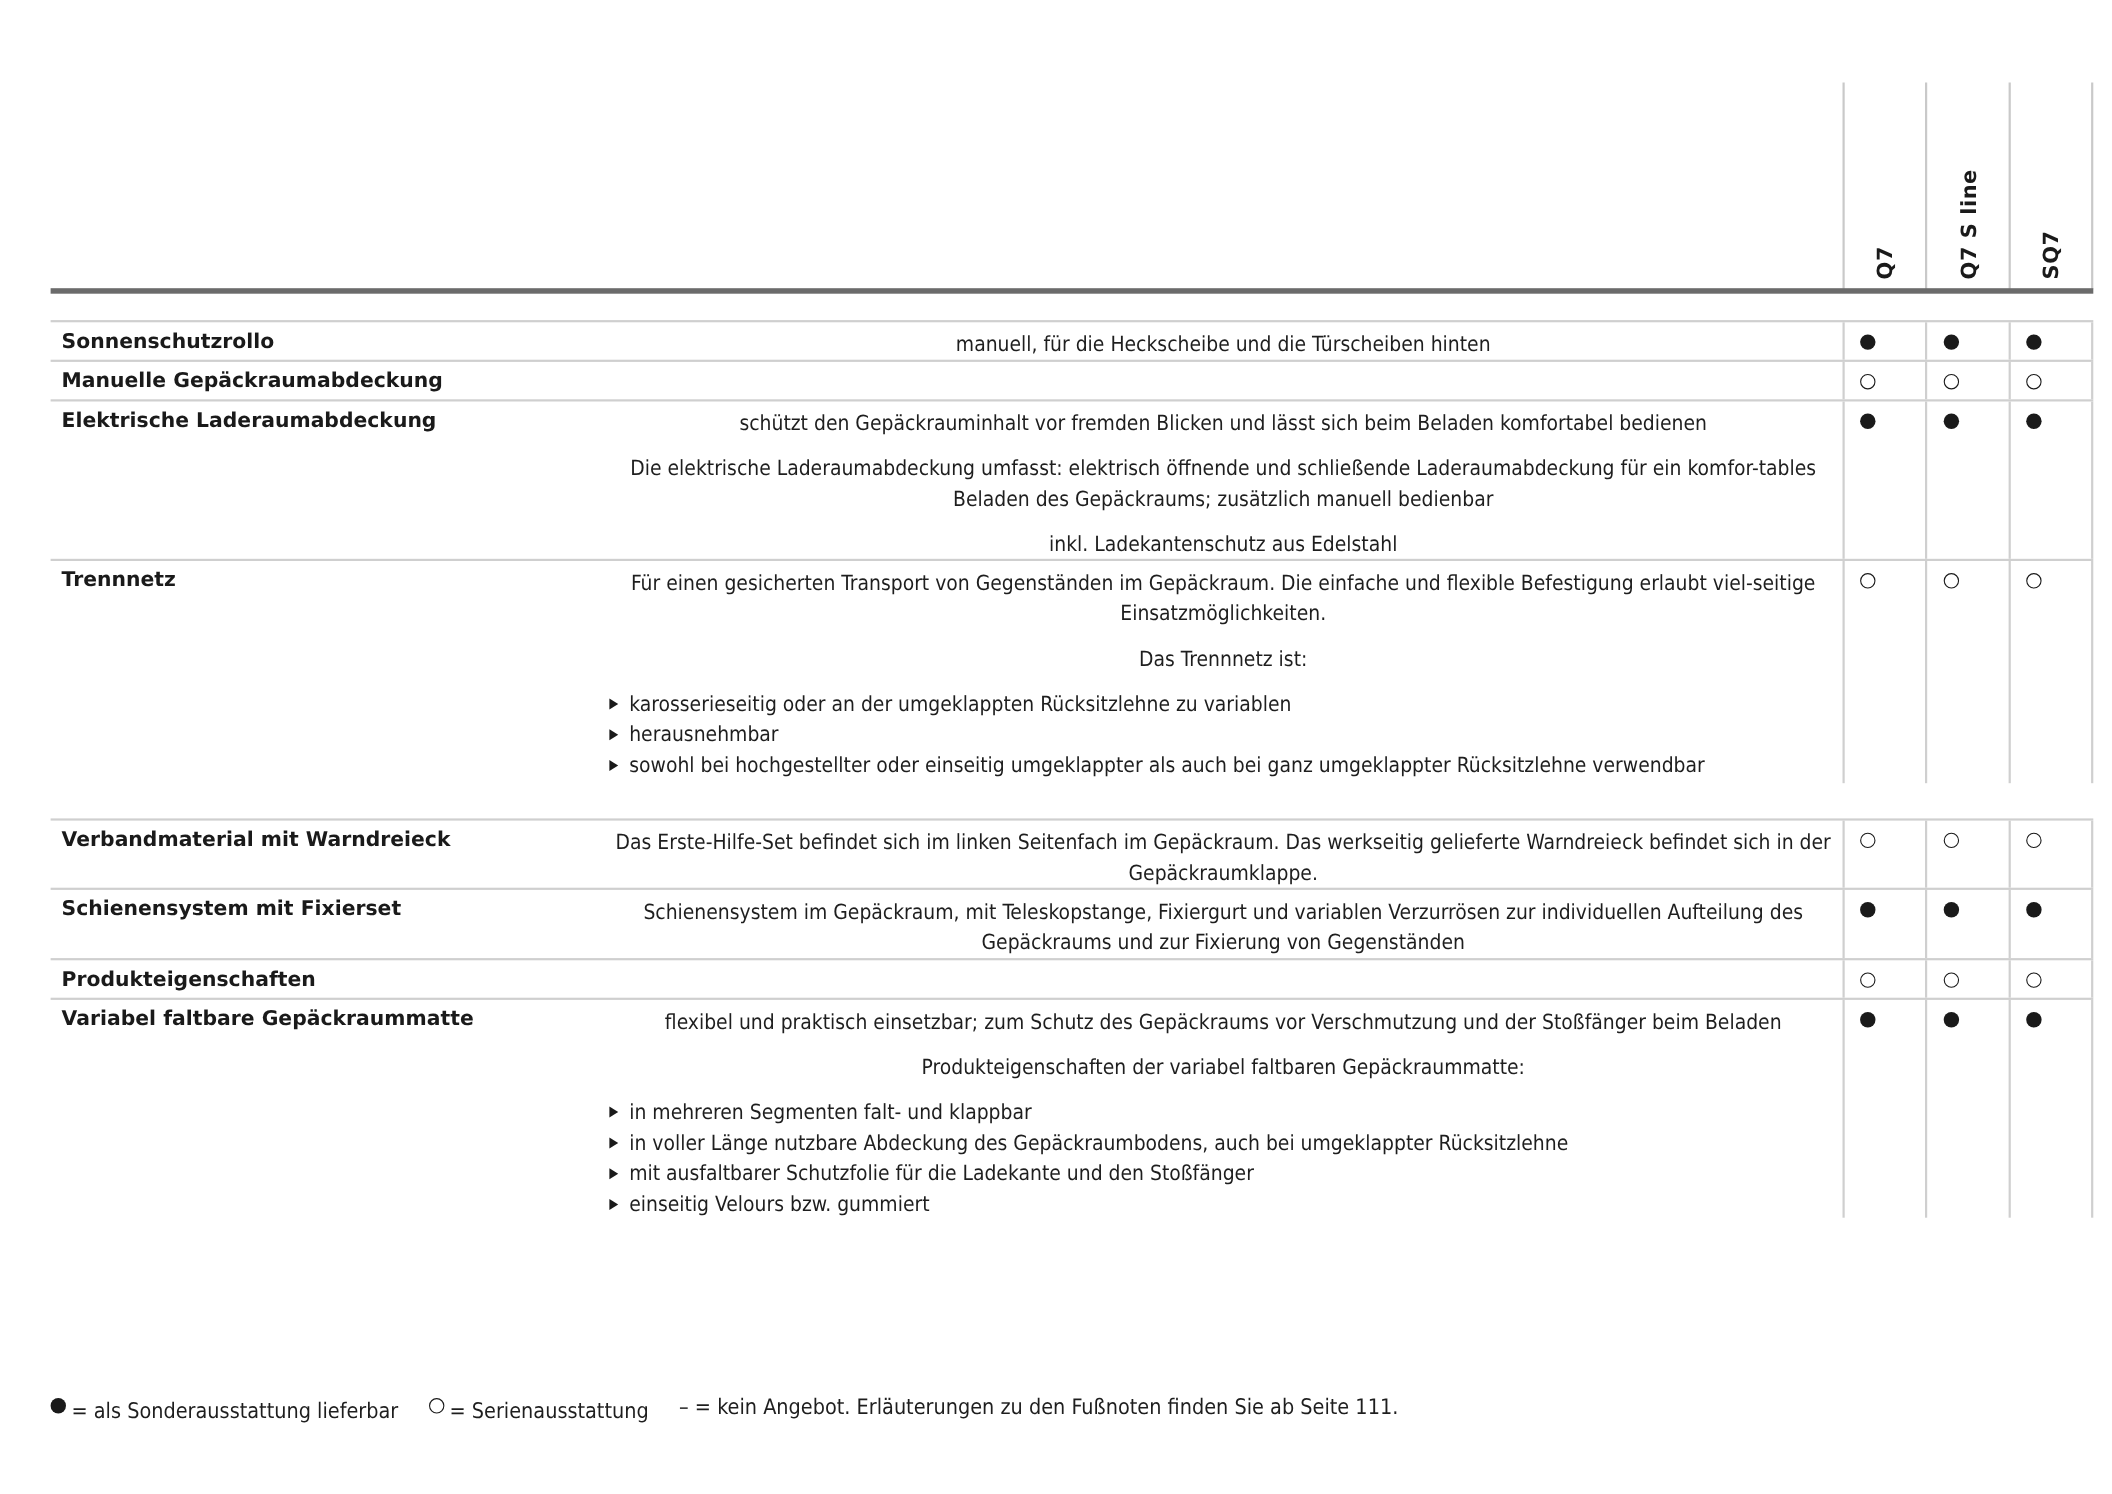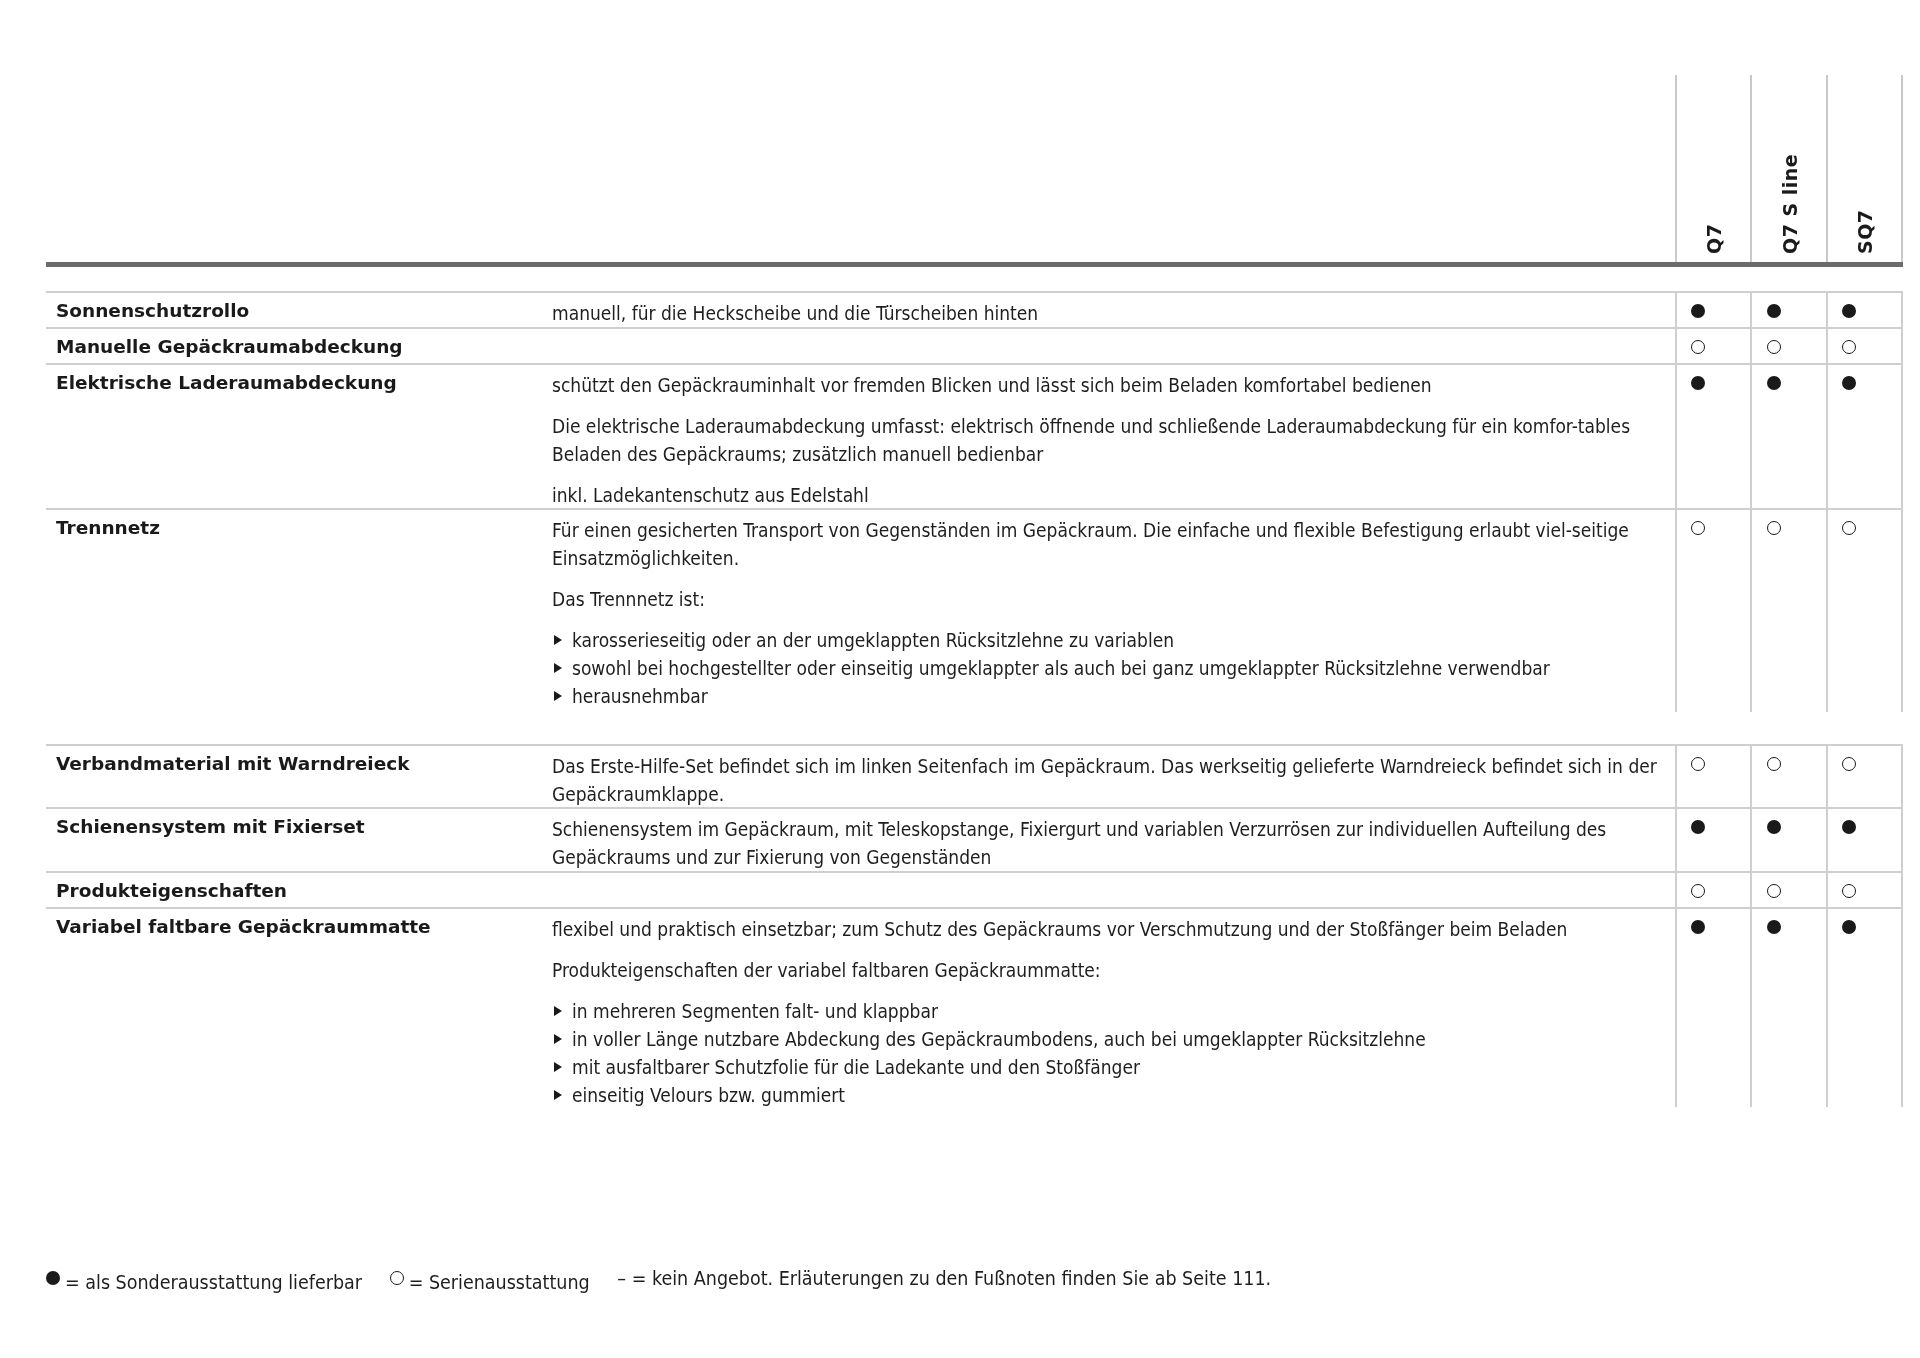--- a/index.html
+++ b/index.html
@@ -16,21 +16,21 @@
 
   .thick-rule { position: absolute; left: 46px; top: 262px; width: 1857px; height: 5px; background: #6b6b6b; }
 
   .table { position: absolute; left: 46px; top: 291px; width: 1857px; }
   .row { position: relative; border-top: 2px solid #cfcfcf; box-sizing: border-box; }
   .row:last-child { }
   .row .name { position: absolute; left: 10px; top: 7px; font-family: "DejaVu Sans", sans-serif;
                font-weight: bold; font-size: 18.5px; color: #1a1a1a; white-space: nowrap; }
   .row .desc { margin-left: 506px; width: 1120px; padding-top: 6px; padding-bottom: 4px;
                font-size: 19px; line-height: 28px; color: #1e1e1e; }
-  .desc p { margin: 0 0 13px 0; }
+  .desc p { margin: 0 0 13px 0; text-align: center; }
   .desc p:last-child { margin-bottom: 0; }
   .desc ul { list-style: none; margin: 0; padding: 0; }
   .desc li { position: relative; padding-left: 20px; }
   .desc li .tri { position: absolute; left: 2px; top: 9px; width: 0; height: 0;
                   border-top: 5px solid transparent; border-bottom: 5px solid transparent;
                   border-left: 8px solid #1a1a1a; }
   .mark { position: absolute; top: 11px; width: 14px; height: 14px; border-radius: 50%; box-sizing: border-box; }
   .mark.filled { background: #1a1a1a; }
   .mark.open { border: 1.8px solid #1a1a1a; background: #fff; }
 
@@ -98,22 +98,22 @@
         <span class="mark filled" style="left: 1721px;"></span>
         <span class="mark filled" style="left: 1796px;"></span>
       </div>
       <div class="row" style="height: 204px;">
         <div class="name">Trennnetz</div>
         <div class="desc">
           <p>Für einen gesicherten Transport von Gegenständen im Gepäckraum. Die einfache und flexible Befestigung erlaubt viel-seitige Einsatzmöglichkeiten.</p>
           <p>Das Trennnetz ist:</p>
           <ul style="margin-top: 13px;">
             <li><span class="tri"></span><span>karosserieseitig oder an der umgeklappten Rücksitzlehne zu variablen</span></li>
+            <li><span class="tri"></span><span>herausnehmbar</span></li>
             <li><span class="tri"></span><span>sowohl bei hochgestellter oder einseitig umgeklappter als auch bei ganz umgeklappter Rücksitzlehne verwendbar</span></li>
-            <li><span class="tri"></span><span>herausnehmbar</span></li>
           </ul>
         </div>
         <div class="cellline" style="left: 1629px;"></div>
         <div class="cellline" style="left: 1704px;"></div>
         <div class="cellline" style="left: 1780px;"></div>
         <div class="cellline" style="left: 1855px;"></div>
         <span class="mark open" style="left: 1645px;"></span>
         <span class="mark open" style="left: 1721px;"></span>
         <span class="mark open" style="left: 1796px;"></span>
       </div>

